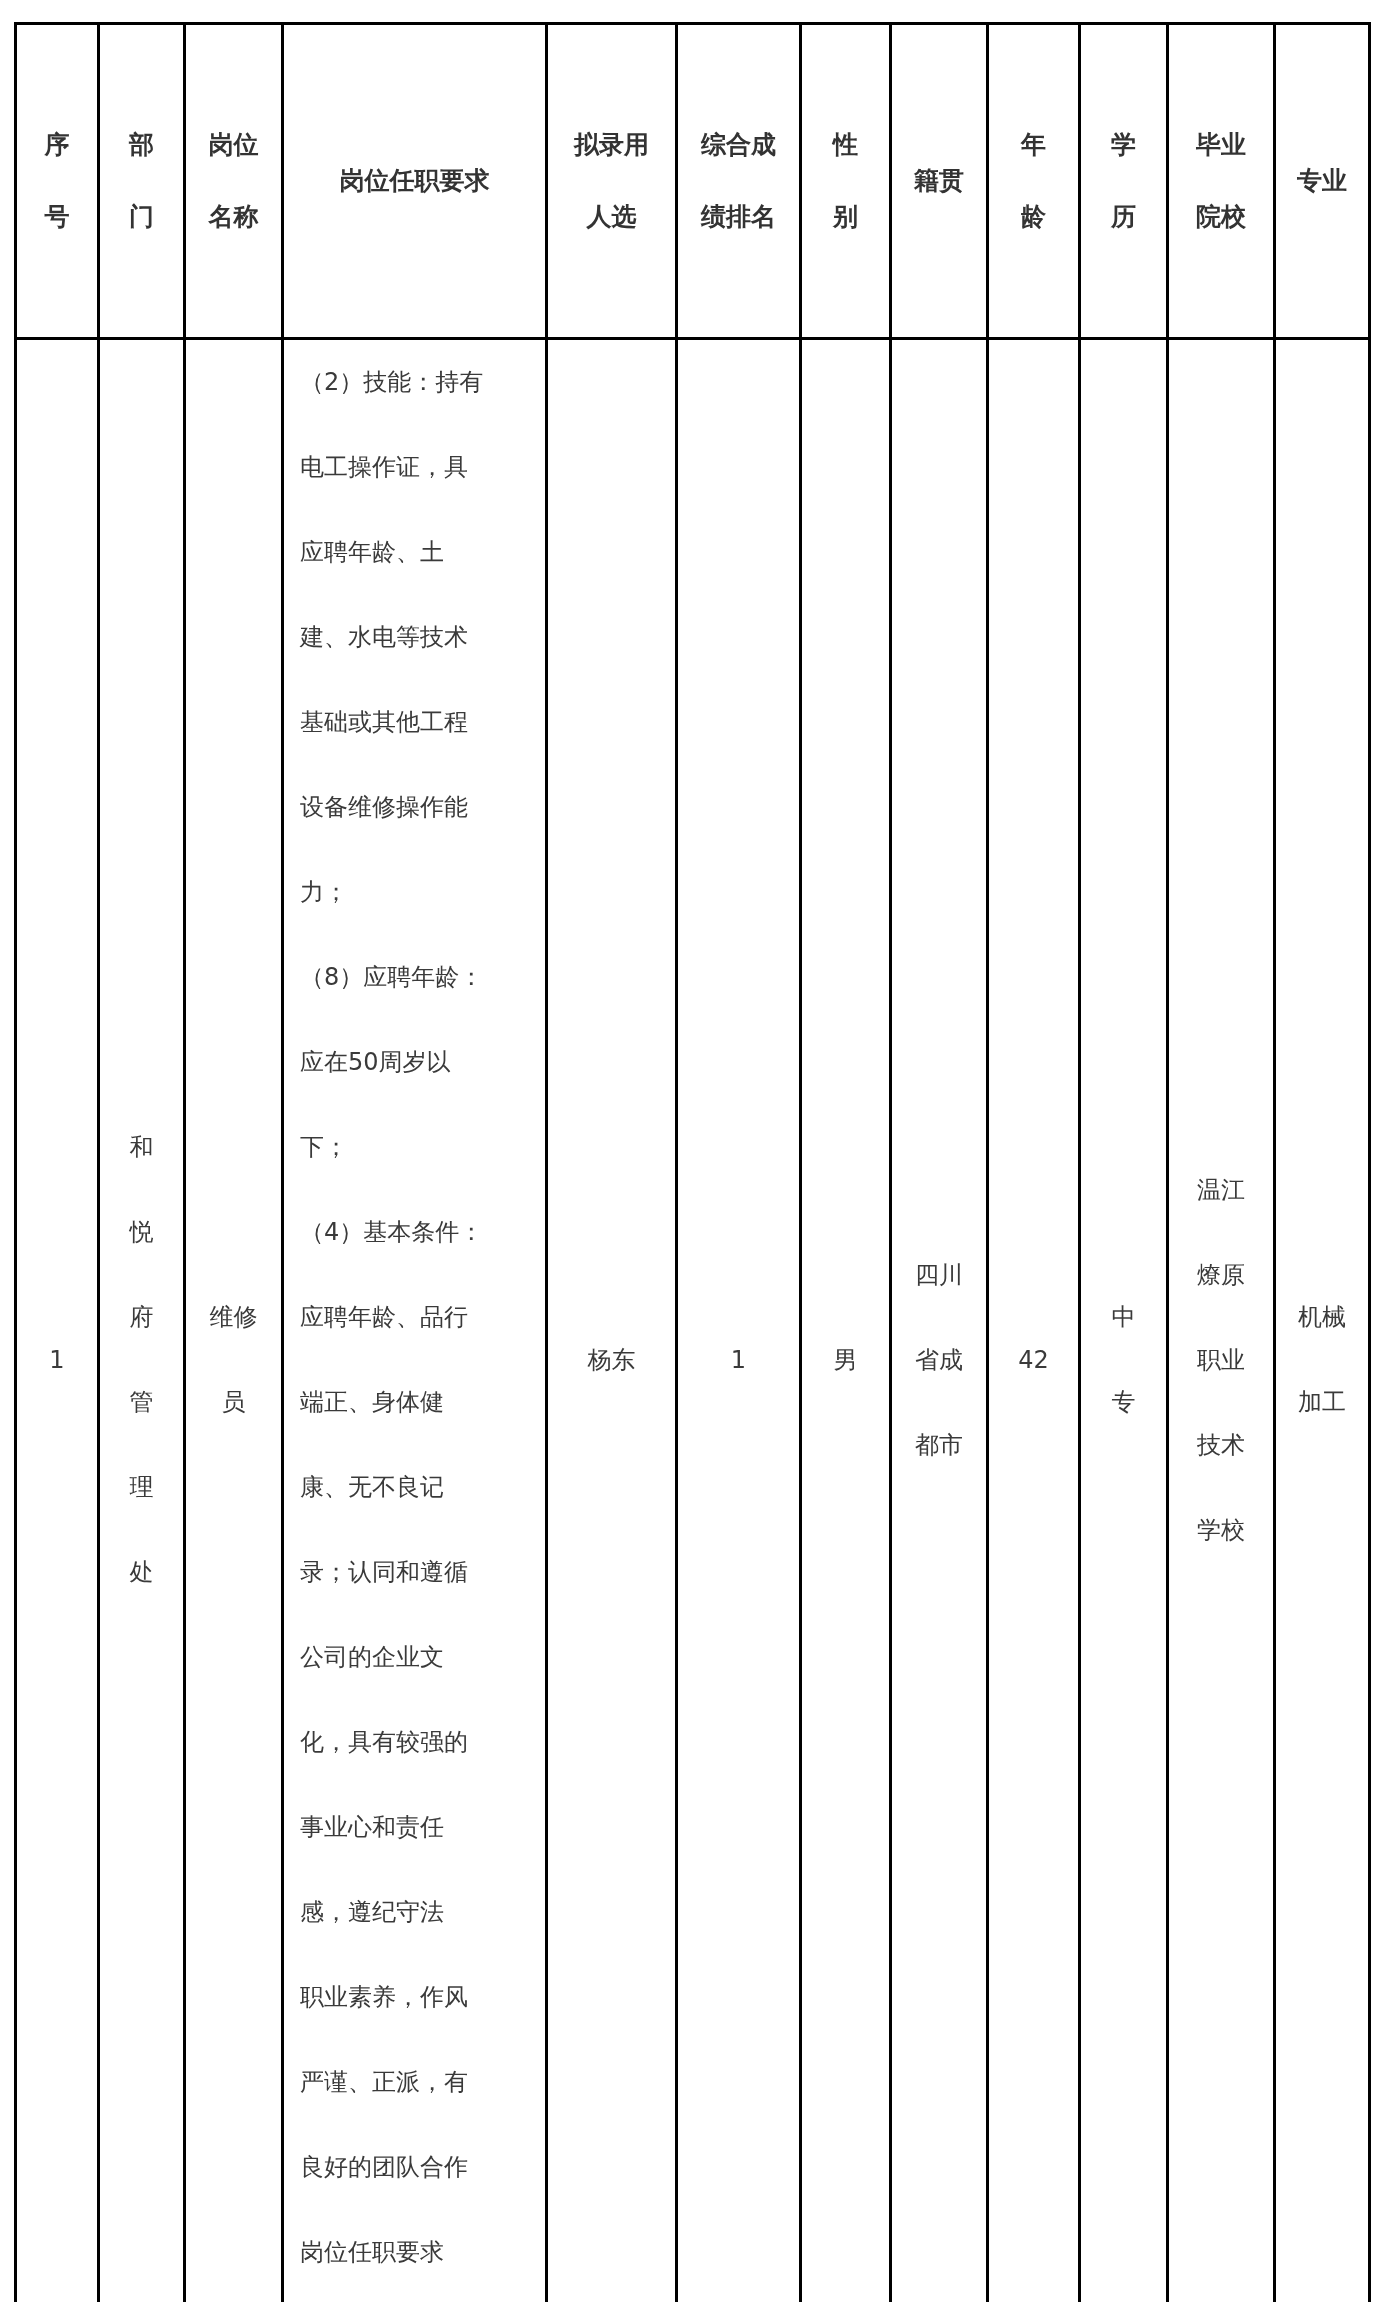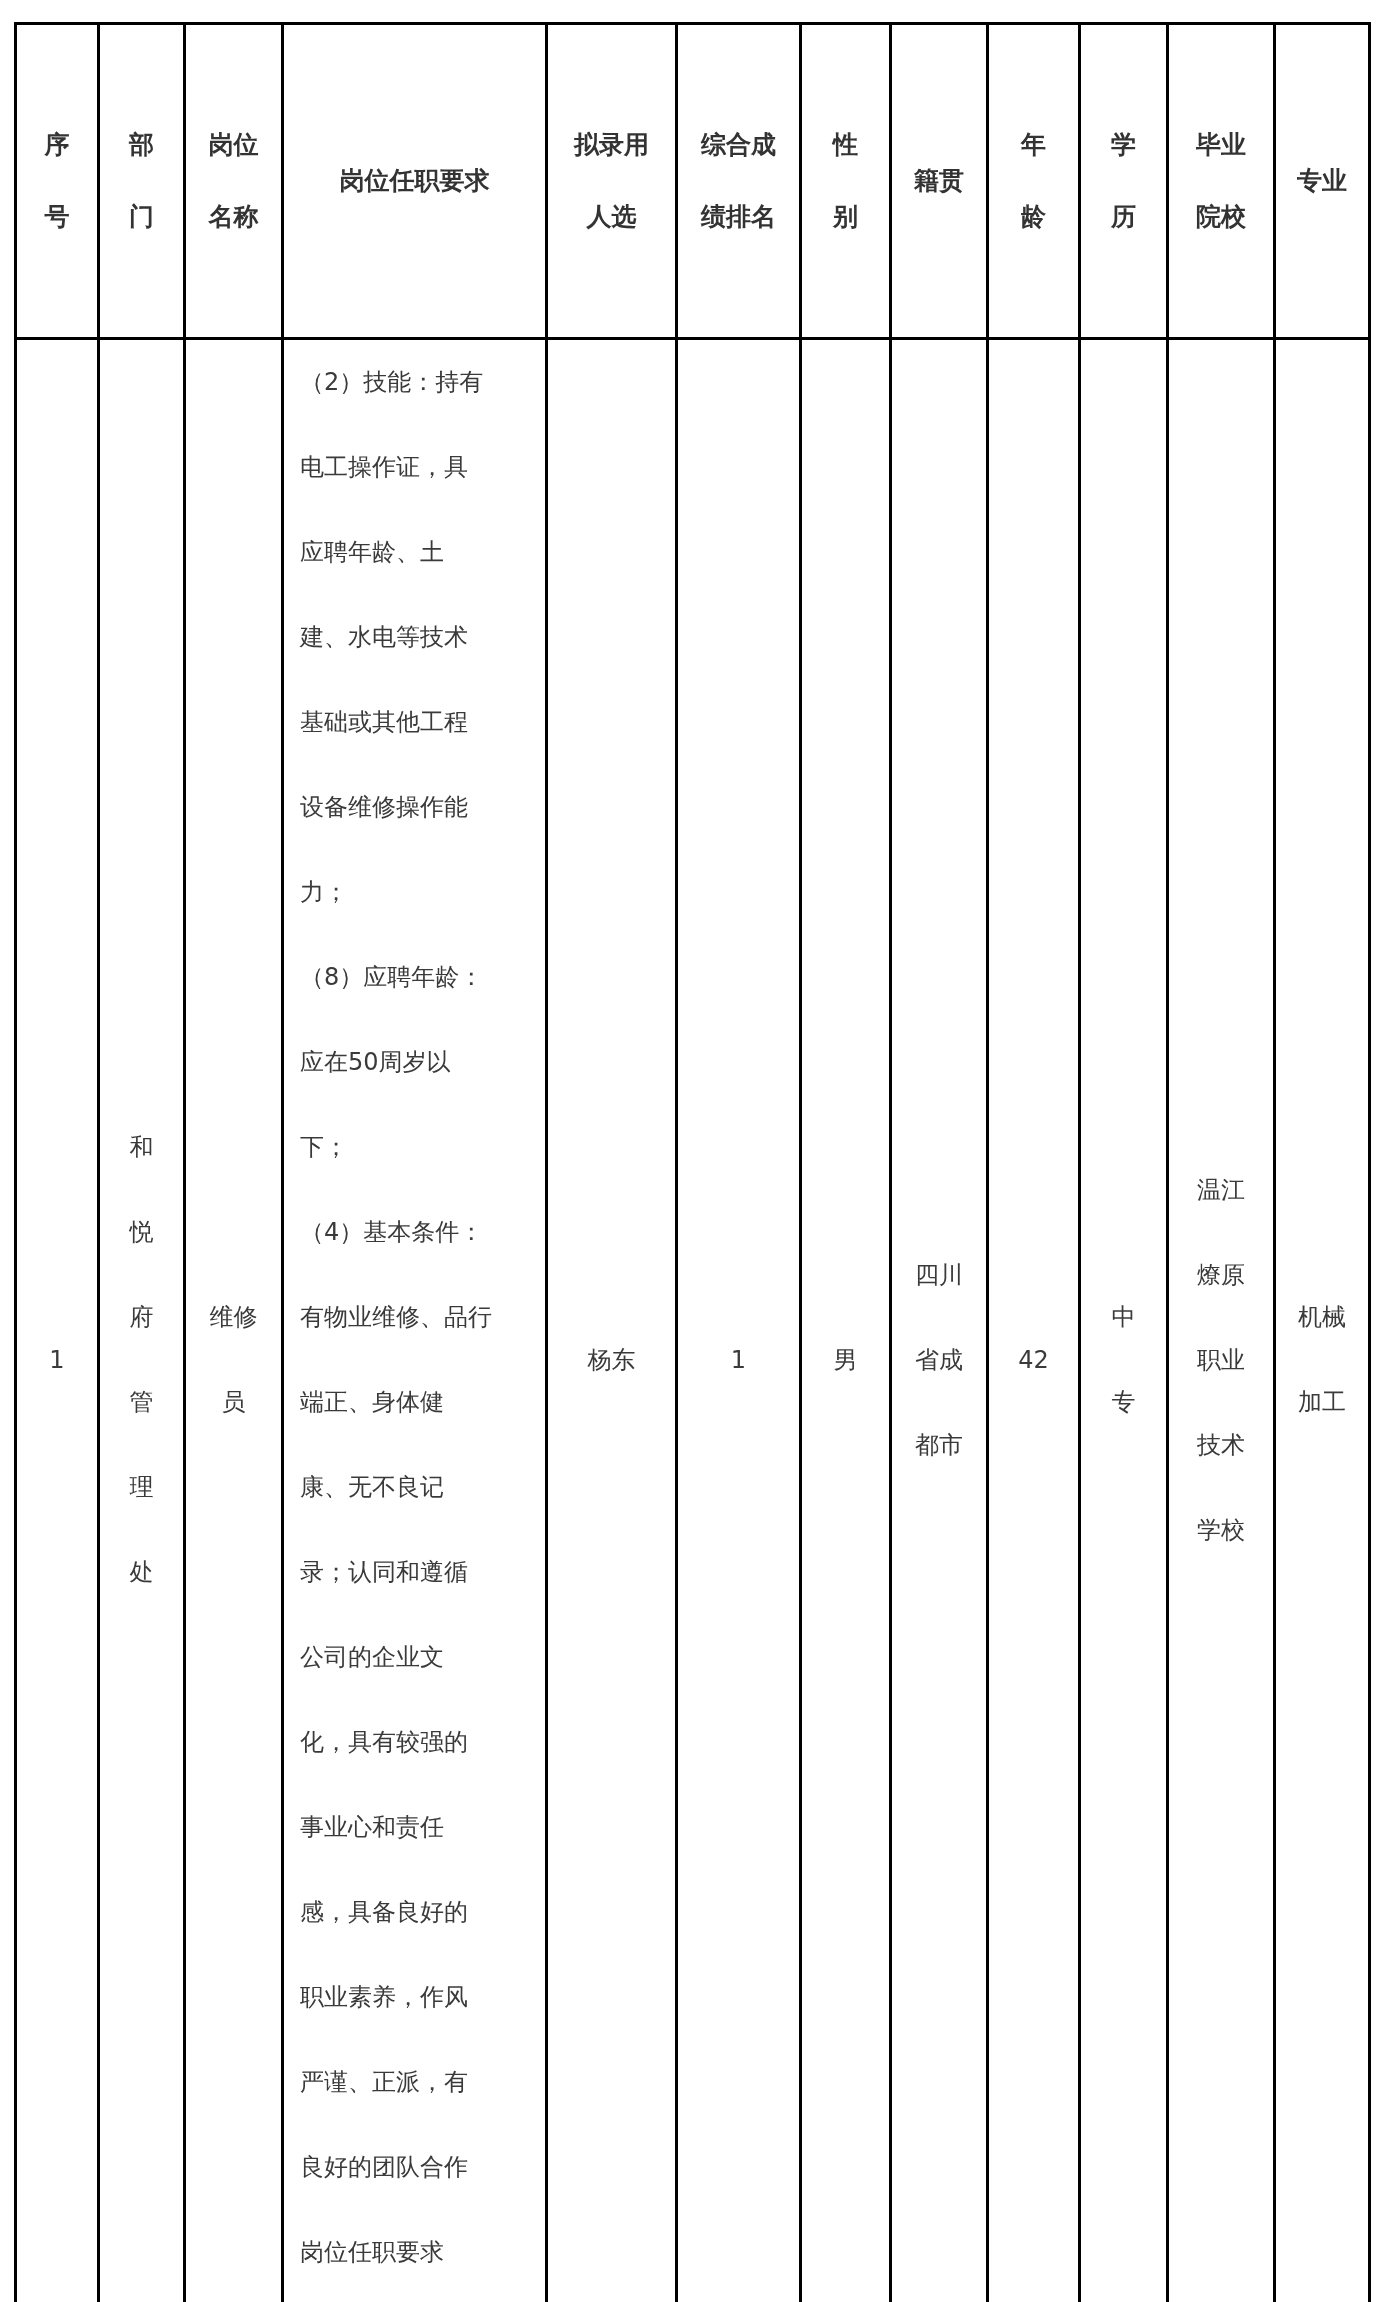--- a/index.html
+++ b/index.html
@@ -143,28 +143,28 @@
         <span>电工操作证，具</span>
         <span>应聘年龄、土</span>
         <span>建、水电等技术</span>
         <span>基础或其他工程</span>
         <span>设备维修操作能</span>
         <span>力；</span>
         <span>（8）应聘年龄：</span>
         <span>应在50周岁以</span>
         <span>下；</span>
         <span>（4）基本条件：</span>
-        <span>有物业维修、品行</span>
+        <span>应聘年龄、品行</span>
         <span>端正、身体健</span>
         <span>康、无不良记</span>
         <span>录；认同和遵循</span>
         <span>公司的企业文</span>
         <span>化，具有较强的</span>
         <span>事业心和责任</span>
-        <span>感，具备良好的</span>
+        <span>感，遵纪守法</span>
         <span>职业素养，作风</span>
         <span>严谨、正派，有</span>
         <span>良好的团队合作</span>
         <span>岗位任职要求</span>
         <span>与沟通能力。</span>
       </td>
       <td>杨东</td>
       <td>1</td>
       <td>男</td>
       <td class="stack">

